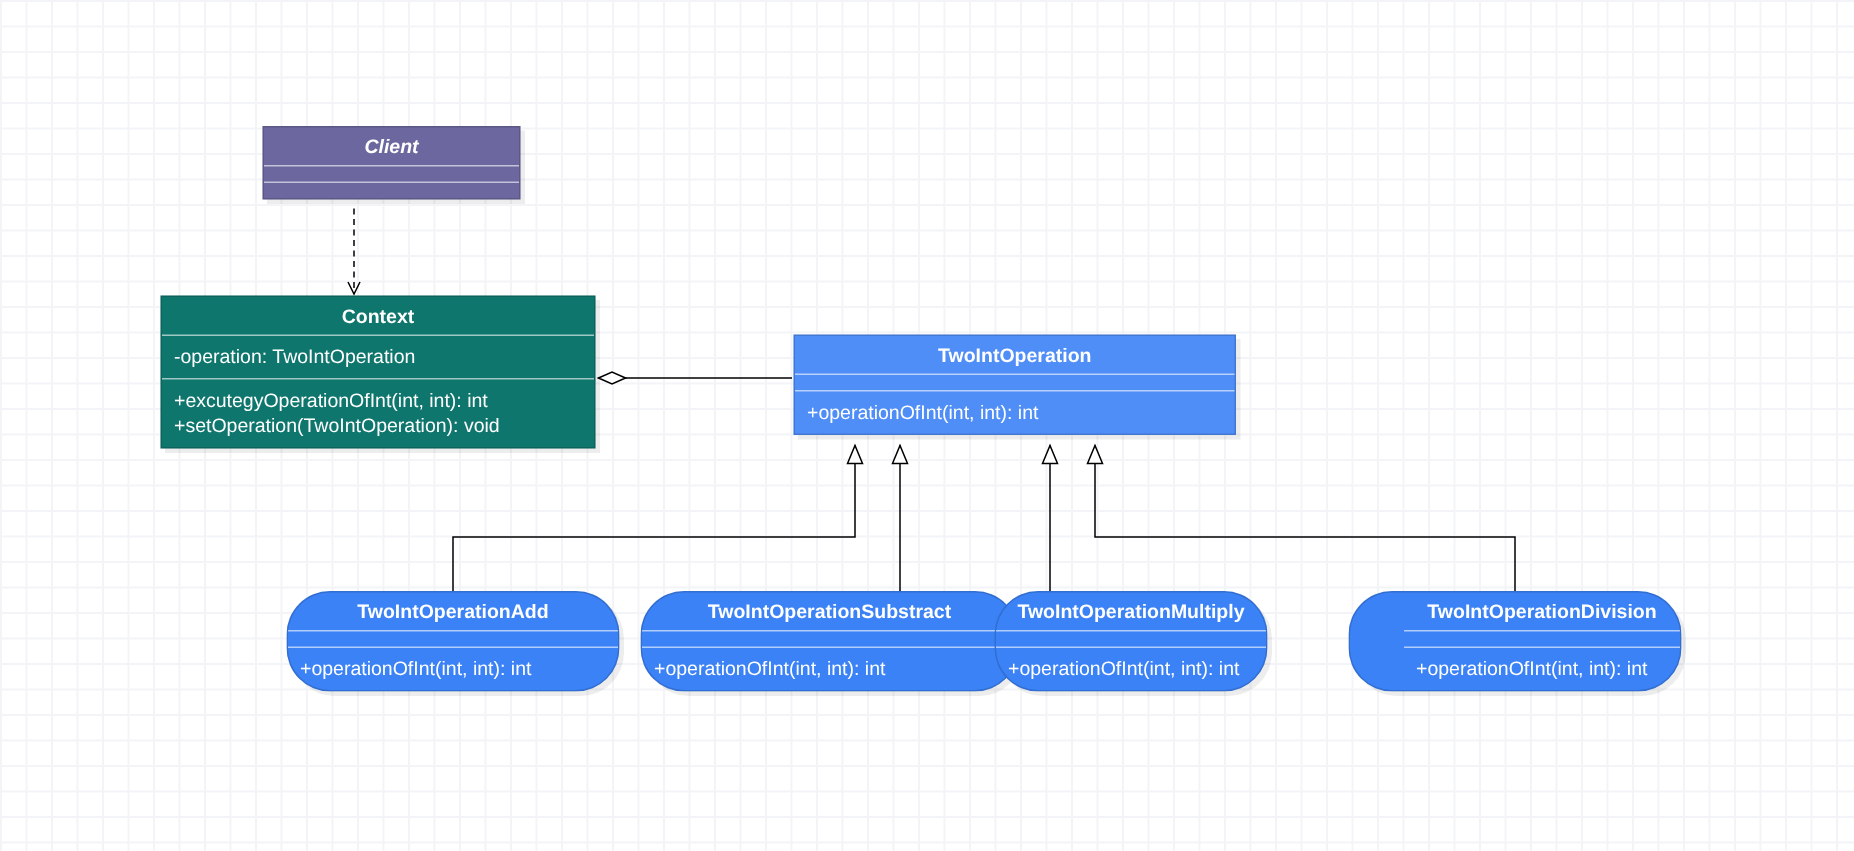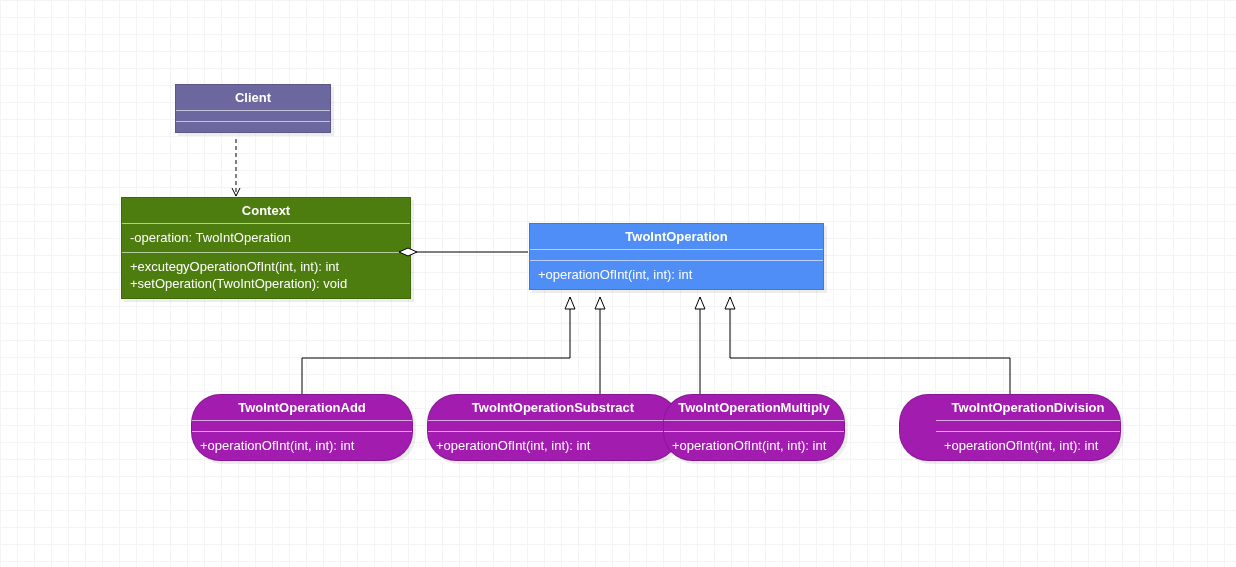--- a/index.html
+++ b/index.html
@@ -33,36 +33,36 @@
   .uml-section {
     padding: 5px 8px;
     border-bottom: 1px solid rgba(255,255,255,0.6);
     min-height: 6px;
     box-sizing: border-box;
   }
   .uml-section:last-child { border-bottom: none; }
   .uml-line { white-space: nowrap; line-height: 1.35; }
 
   .c-purple { background: #6c679e; }
-  .c-pink   { background: #4d7c0f; margin-left: 14px; }
+  .c-pink   { background: #0f766e; }
   .c-blue   { background: #4f8df7; }
-  .c-dblue  { background: #a21caf; border-radius: 29px; }
+  .c-dblue  { background: #3b82f6; border-radius: 29px; }
 
   svg.connectors {
     position: absolute;
     left: 0; top: 0;
     width: 1236px;
     height: 567px;
     pointer-events: none;
   }
 </style>
 </head>
 <body>
 
-<div class="uml-box c-purple" style="left:175px; top:84px; width:156px;">
+<div class="uml-box c-purple" style="left:175px; top:84px; width:172px;font-style:italic;">
   <div class="uml-title">Client</div>
   <div class="uml-section"></div>
   <div class="uml-section"></div>
 </div>
 
 <div class="uml-box c-pink" style="left:107px; top:197px; width:290px;">
   <div class="uml-title">Context</div>
   <div class="uml-section">
     <div class="uml-line">-operation: TwoIntOperation</div>
   </div>

